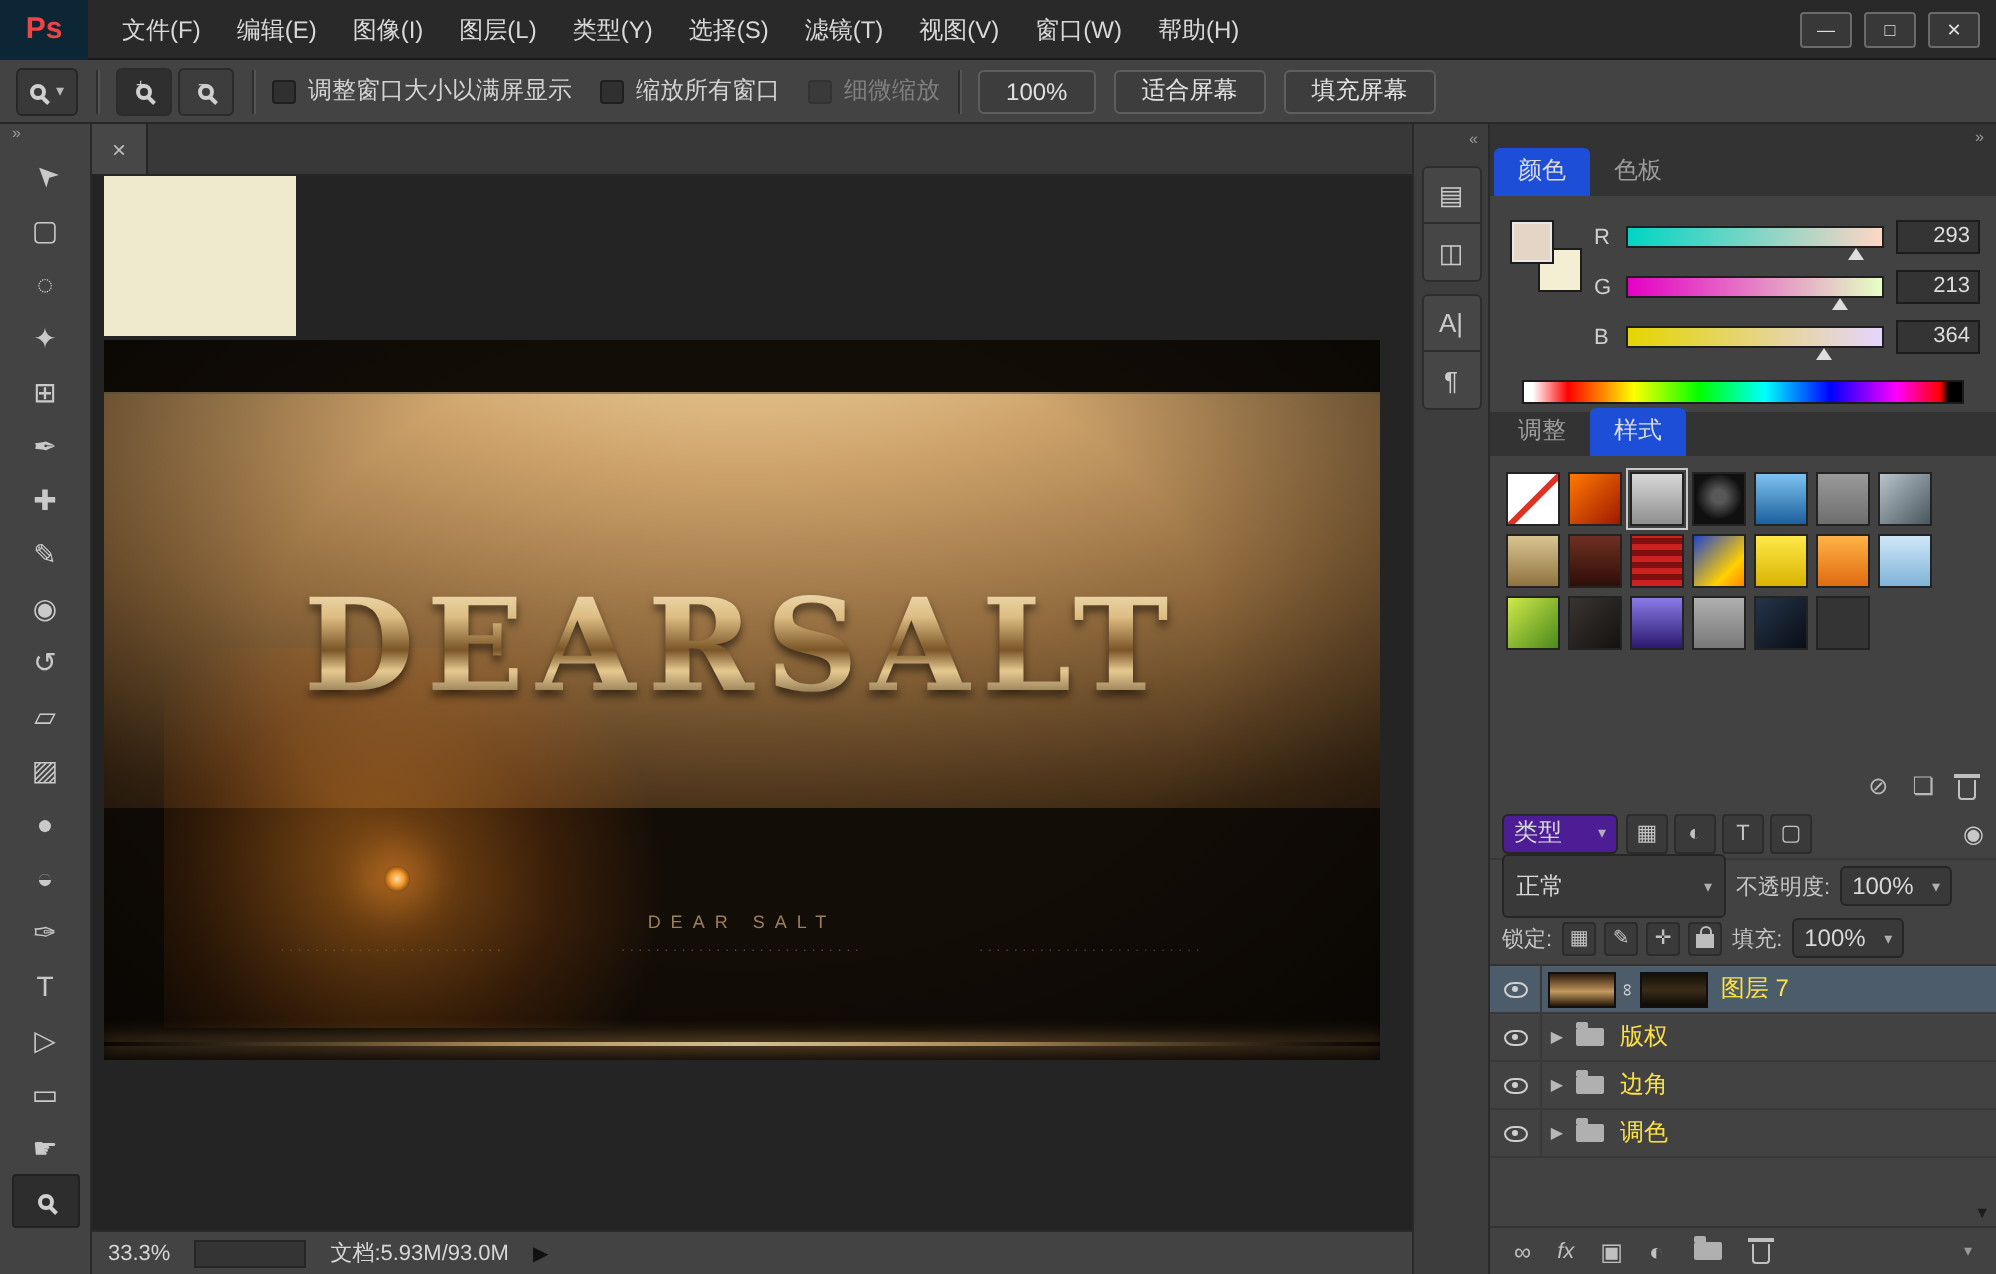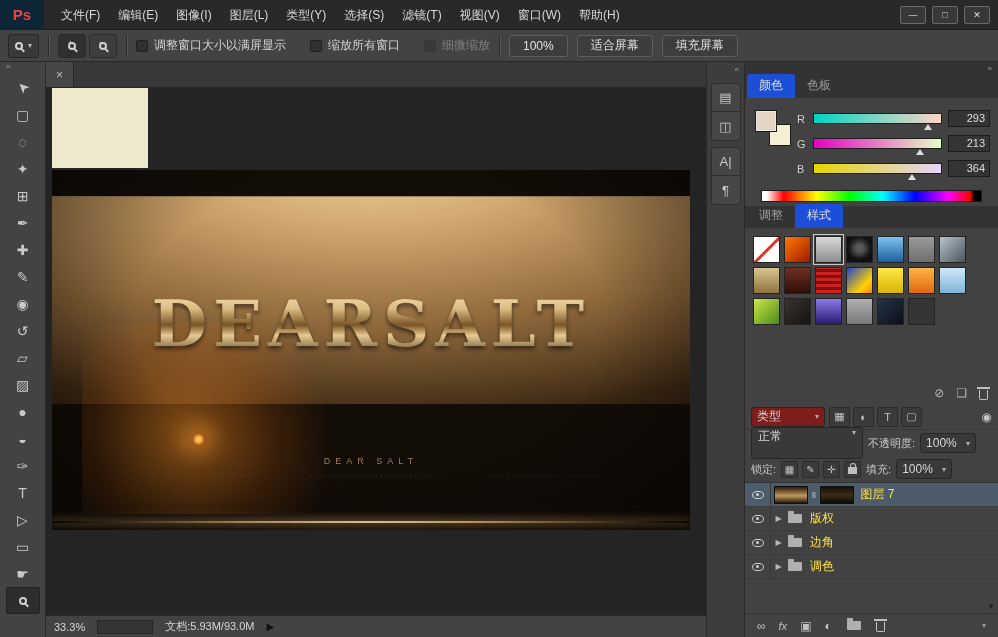--- a/index.html
+++ b/index.html
@@ -19,21 +19,21 @@
   .optionsbar{position:absolute;left:0;top:30px;right:0;height:32px;background:#434343;border-bottom:1px solid #282828;display:flex;align-items:center;gap:9px;padding:0 8px}
   .mag{width:8px;height:8px;border:2px solid #cfcfcf;border-radius:50%;position:relative;display:inline-block}
   .mag::after{content:"";position:absolute;width:5px;height:2px;background:#cfcfcf;transform:rotate(45deg);right:-4px;bottom:-3px}
   .tool-badge{display:flex;align-items:center;gap:5px;background:#393939;border:1px solid #272727;border-radius:3px;height:24px;padding:0 6px}
   .tool-badge .dd{font-size:8px;color:#bbb}
   .ob-sep{width:1px;height:22px;background:#2d2d2d;box-shadow:1px 0 0 #555}
   .zoom-btns{display:flex;gap:3px}
   .ob-zoom-btn{width:28px;height:24px;background:#3d3d3d;border:1px solid #2b2b2b;border-radius:3px;display:flex;align-items:center;justify-content:center;position:relative}
   .ob-zoom-btn.pressed{background:#2f2f2f}
   .ob-zoom-btn .sign{position:absolute;font-size:8px;top:3px;left:9px;color:#cfcfcf}
-  .ob-checks{display:flex;gap:24px;align-items:flex-start}
+  .ob-checks{display:flex;gap:14px;align-items:flex-start}
   .ob-check{display:flex;align-items:center;gap:6px;color:#d2d2d2}
   .checkbox{width:12px;height:12px;background:#303030;border:1px solid #1f1f1f;border-radius:2px}
   .ob-check.disabled{opacity:.42}
   .ob-btns{display:flex;gap:9px}
   .ob-btn{height:22px;padding:0 13px;background:#3d3d3d;border:1px solid #5e5e5e;border-radius:3px;color:#e0e0e0;font-size:12px;display:flex;align-items:center}
 
   
   .toolbar{position:absolute;left:0;top:62px;width:46px;bottom:0;background:#434343;border-right:1px solid #2a2a2a;display:flex;flex-direction:column;align-items:center;z-index:3}
   .toolbar-collapse{height:12px;font-size:8px;color:#9a9a9a;align-self:flex-start;padding-left:6px}
   .tools{display:flex;flex-direction:column}
@@ -100,28 +100,28 @@
   .chan-value{width:42px;height:17px;background:#343434;border:1px solid #1c1c1c;color:#dddddd;font-size:11px;text-align:right;padding:1px 4px;line-height:13px}
   .spectrum{height:12px;margin:9px 8px 0 8px;border:1px solid #1b1b1b}
 
   .styles-body{height:154px;padding:8px;display:flex;flex-wrap:wrap;gap:4px;align-content:flex-start}
   .style-cell{width:27px;height:27px;border:1px solid #232323;position:relative;overflow:hidden}
   .style-cell.none-style::after{content:"";position:absolute;left:-25%;top:46%;width:150%;height:3px;background:#dd3322;transform:rotate(-45deg)}
   .style-cell.selected{outline:1px solid #c8c8c8;outline-offset:1px}
   .styles-footer{height:22px;display:flex;justify-content:flex-end;align-items:center;gap:12px;padding:0 10px;color:#b8b8b8;font-size:12px}
 
   .filter-row{height:26px;display:flex;align-items:center;gap:4px;padding:0 6px;border-bottom:1px solid #393939}
-  .kind-select{display:flex;align-items:center;justify-content:space-between;background:#7f1d1d;border:1px solid #262626;border-radius:3px;height:20px;padding:0 5px;width:74px;color:#d6d6d6}
+  .kind-select{display:flex;align-items:center;justify-content:space-between;background:#4c1d95;border:1px solid #262626;border-radius:3px;height:20px;padding:0 5px;width:58px;color:#d6d6d6}
   .kind-select .dd,.select .dd,.num-field .dd{font-size:8px;color:#b0b0b0}
   .f-icon{width:21px;height:20px;border:1px solid #2c2c2c;background:#3a3a3a;display:flex;align-items:center;justify-content:center;font-size:11px;color:#c2c2c2;border-radius:2px}
   .filter-icons{display:flex;gap:3px}
   .filter-toggle{margin-left:auto;color:#c8c8c8;font-size:12px}
 
   .blend-row{height:26px;display:flex;align-items:center;gap:5px;padding:0 6px}
-  .select{width:112px;background:#393939;border:1px solid #262626;border-radius:3px;height:32px;display:flex;justify-content:space-between;padding:0 6px;color:#d8d8d8}
+  .select{width:112px;background:#393939;border:1px solid #262626;border-radius:3px;height:32px;display:flex;align-items:center;justify-content:space-between;padding:12px 6px;color:#d8d8d8}
   .small-label{font-size:11px;color:#c6c6c6;white-space:nowrap}
   .num-field{width:56px;background:#393939;border:1px solid #262626;border-radius:3px;height:20px;display:flex;align-items:center;justify-content:space-between;padding:0 5px;color:#d8d8d8}
 
   .lock-row{height:26px;display:flex;align-items:center;gap:5px;padding:0 6px}
   .lock-icons{display:flex;gap:4px;align-items:center}
   .l-icon{width:17px;height:17px;border:1px solid #2c2c2c;background:#3a3a3a;border-radius:2px;display:flex;align-items:center;justify-content:center;font-size:10px;color:#c2c2c2}
   .icon-lock{width:9px;height:7px;background:#bdbdbd;position:relative;display:inline-block;margin-top:3px}
   .icon-lock::before{content:"";position:absolute;top:-4px;left:1.5px;width:4px;height:4px;border:1.5px solid #bdbdbd;border-bottom:none;border-radius:3px 3px 0 0}
 
   .layer-list{flex:1;border-top:1px solid #333;position:relative;overflow:hidden}

